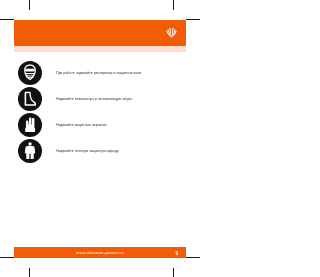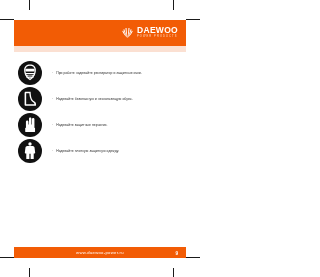--- a/index.html
+++ b/index.html
@@ -186,24 +186,20 @@
           <g fill="#ffffff">
             <path d="M13 24 C10.5 18 9.2 11 9.0 4 L11.1 4 C11.4 11 12.1 18 13 24 Z"></path>
             <path d="M13 24 C13.9 18 14.6 11 14.9 4 L17.0 4 C16.8 11 15.5 18 13 24 Z"></path>
             <path d="M13 24 C9.5 19 6.6 13.5 4.8 7.2 L6.7 6.3 C8.3 12.3 10.4 18 13 24 Z"></path>
             <path d="M13 24 C15.6 18 17.7 12.3 19.3 6.3 L21.2 7.2 C19.4 13.5 16.5 19 13 24 Z"></path>
             <path d="M13 24 C8.8 20.2 5.2 15.6 2.6 10.3 L4.2 9.0 C6.6 14.4 9.5 19.4 13 24 Z"></path>
             <path d="M13 24 C16.5 19.4 19.4 14.4 21.8 9.0 L23.4 10.3 C20.8 15.6 17.2 20.2 13 24 Z"></path>
           </g>
         </svg>
       </span>
-      <span class="logo-text">
-        <span class="logo-name">DAEWOO</span>
-        <span class="logo-sub">POWER PRODUCTS</span>
-      </span>
     </div>
   </div>
   <div class="header-tint"></div>
 
   <div class="safety-list">
 
     <div class="safety-row">
       <div class="icon-badge">
         <svg width="24" height="24" viewBox="0 0 40 40">
           <g fill="#ffffff">

